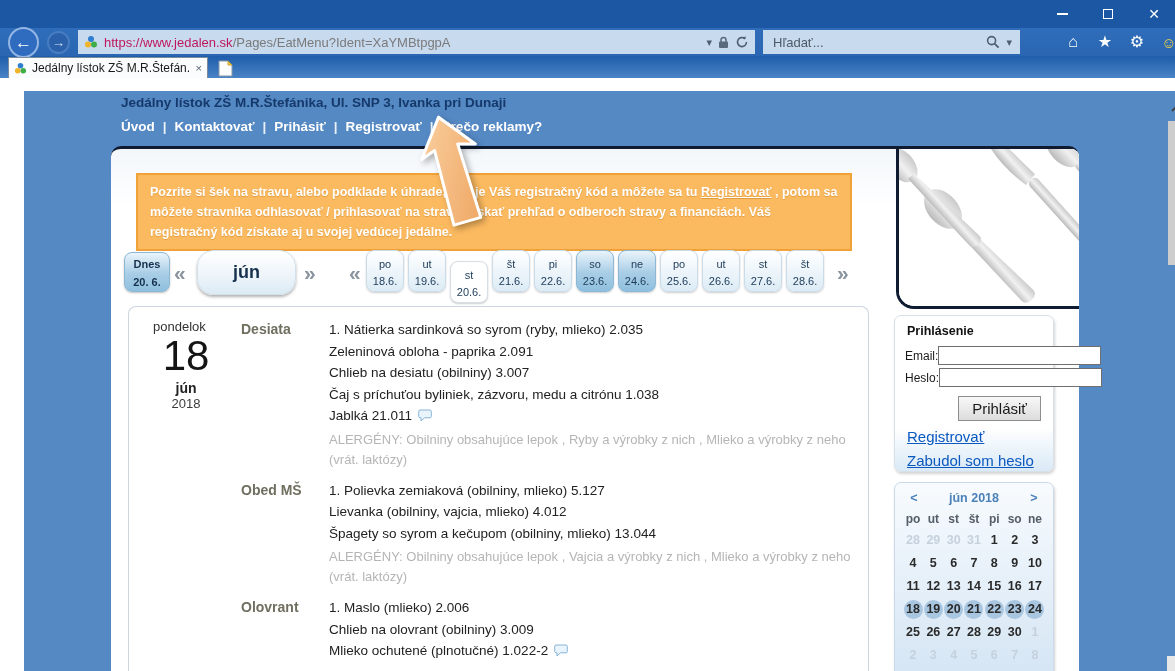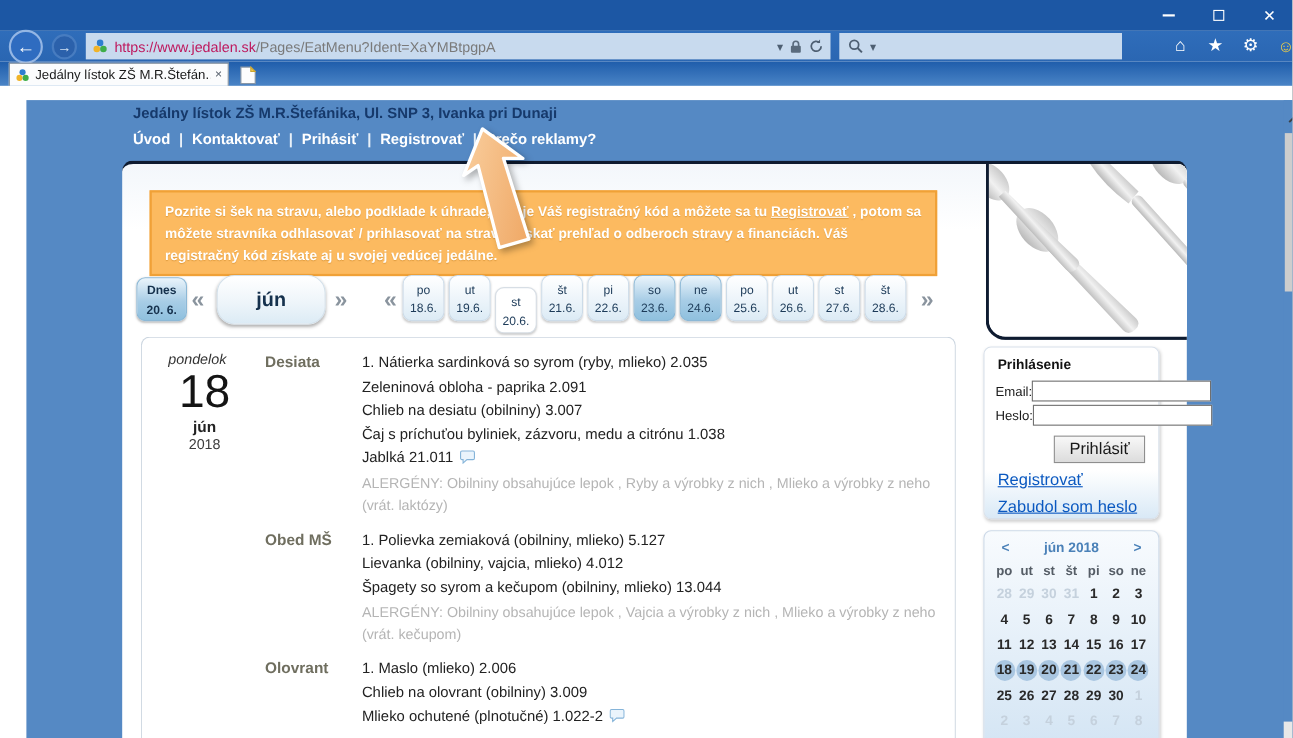--- a/index.html
+++ b/index.html
@@ -84,21 +84,21 @@
     border:1px solid #ccdbe8;box-shadow:0 1px 2px rgba(0,0,0,.2);text-align:center;color:#1c3a58;
     font-size:11px;padding-top:5px;line-height:1.5;cursor:pointer;}
   .day-btn.weekend{background:linear-gradient(180deg,#eaf4fb,#a8cde6 55%,#8fc0de);border-color:#8cb8d6;}
   .day-btn.active{transform:translateY(11px);background:#fff;border-color:#d7dee5;}
 
   
   .menu-card{position:absolute;left:17px;top:157px;width:741px;bottom:0;background:#fff;
     border:1px solid #ccd6e0;border-bottom:none;border-radius:8px 8px 0 0;overflow:hidden;padding:12px 10px 0 14px;}
   .m-row{display:flex;margin-bottom:10px;}
   .m-date{width:86px;text-align:center;flex-shrink:0;}
-  .m-weekday{font-size:13px;color:#333;text-align:left;padding-left:10px;font-style:italic;}
+  .m-weekday{font-size:13px;color:#333;text-align:left;padding-left:10px;}
   .m-daynum{font-size:42px;line-height:44px;color:#141414;}
   .m-month{font-size:14px;font-weight:bold;color:#222;margin-top:2px;}
   .m-year{font-size:13px;color:#3c3c3c;}
   .m-course{width:100px;flex-shrink:0;font-size:14px;font-weight:bold;color:#6f6e5f;padding-top:2px;padding-left:12px;}
   .m-items{flex:1;font-size:13.5px;color:#222;padding-right:6px;}
   .m-item{line-height:21.5px;}
   .bubble{margin-left:6px;vertical-align:-2px;}
   .m-allerg{font-size:13px;line-height:20px;color:#b5b5b5;margin-top:3px;}
 
   
@@ -173,20 +173,21 @@
       <rect x="1" y="5.5" width="9" height="6.5" rx="1" fill="#5a6b7d"></rect>
       <path d="M3 6V4a2.5 2.5 0 0 1 5 0v2" fill="none" stroke="#5a6b7d" stroke-width="1.5"></path>
     </svg>
     <svg class="mini-ico" width="14" height="14" viewBox="0 0 14 14">
       <path d="M11.5 7a4.5 4.5 0 1 1-1.4-3.2" fill="none" stroke="#4e5f72" stroke-width="1.6"></path>
       <path d="M10.5 1v3h-3z" fill="#4e5f72"></path>
     </svg>
   </div>
 
   <div class="search-field">
+    <input class="search-input" type="text" placeholder="Hľadať..." style="">
     <svg class="mini-ico" width="14" height="14" viewBox="0 0 14 14">
       <circle cx="5.6" cy="5.6" r="4" fill="none" stroke="#4e5f72" stroke-width="1.6"></circle>
       <line x1="8.6" y1="8.6" x2="12.6" y2="12.6" stroke="#4e5f72" stroke-width="1.8"></line>
     </svg>
     <span class="addr-caret">▾</span>
   </div>
 
   <div class="chrome-icons">
     <span class="chrome-ico">⌂</span>
     <span class="chrome-ico">★</span>
@@ -327,21 +328,21 @@
                 <div class="m-allerg">ALERGÉNY: Obilniny obsahujúce lepok , Ryby a výrobky z nich , Mlieko a výrobky z neho (vrát. laktózy)</div>
               </div>
             </div>
             <div class="m-row">
               <div class="m-date"></div>
               <div class="m-course">Obed MŠ</div>
               <div class="m-items">
                 <div class="m-item"><span>1. Polievka zemiaková (obilniny, mlieko) 5.127</span></div>
                 <div class="m-item"><span>Lievanka (obilniny, vajcia, mlieko) 4.012</span></div>
                 <div class="m-item"><span>Špagety so syrom a kečupom (obilniny, mlieko) 13.044</span></div>
-                <div class="m-allerg">ALERGÉNY: Obilniny obsahujúce lepok , Vajcia a výrobky z nich , Mlieko a výrobky z neho (vrát. kečupom)</div>
+                <div class="m-allerg">ALERGÉNY: Obilniny obsahujúce lepok , Vajcia a výrobky z nich , Mlieko a výrobky z neho (vrát. laktózy)</div>
               </div>
             </div>
             <div class="m-row">
               <div class="m-date"></div>
               <div class="m-course">Olovrant</div>
               <div class="m-items">
                 <div class="m-item"><span>1. Maslo (mlieko) 2.006</span></div>
                 <div class="m-item"><span>Chlieb na olovrant (obilniny) 3.009</span></div>
                 <div class="m-item"><span>Mlieko ochutené (plnotučné) 1.022-2</span><svg class="bubble" width="14" height="13" viewBox="0 0 14 13">
                     <path d="M2 1h10c.8 0 1.3.5 1.3 1.3v5.2c0 .8-.5 1.3-1.3 1.3H6.5L3 12V8.8H2C1.2 8.8.7 8.3.7 7.5V2.3C.7 1.5 1.2 1 2 1Z" fill="#eaf4fc" stroke="#85b4d9"></path>

